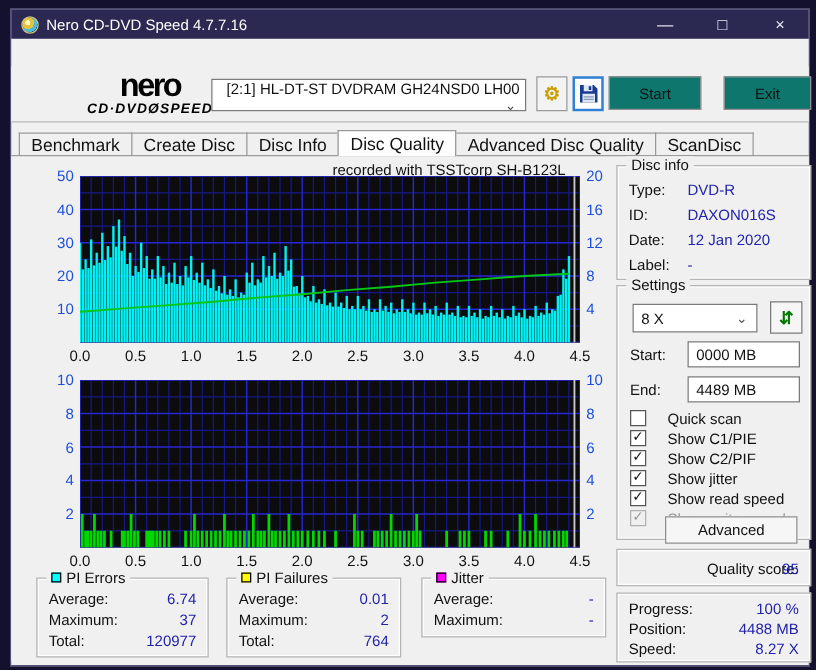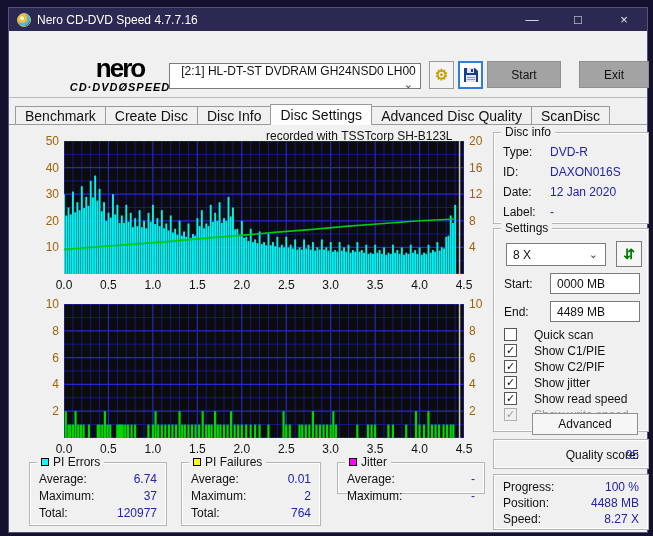--- a/index.html
+++ b/index.html
@@ -22,36 +22,36 @@
   
   .toolbar { position:absolute; left:0; top:45px; width:100%; height:45px; background:#f0f0f0; border-bottom:1px solid #b9b9b9; }
   .logo { position:absolute; left:36px; top:2px; width:150px; text-align:center; color:#000; line-height:1; }
   .logo-top { font-size:26px; font-weight:800; letter-spacing:-2px; }
   .logo-bottom { font-size:11px; font-weight:bold; font-style:italic; letter-spacing:1px; margin-top:1px; }
   .drive-combo { position:absolute; left:160px; top:10px; width:252px; height:26px; background:#fff; border:1px solid #7a7a7a; display:flex; align-items:center; font-size:12px; color:#111; padding-left:7px;flex-direction:column; }
   .combo-chevron { margin-left:auto; margin-right:7px; color:#444; font-size:11px; }
   .tool-btn { position:absolute; top:8px; width:25px; height:28px; background:#f3f3f3; border:1px solid #9a9a9a; display:flex; align-items:center; justify-content:center; }
   .tool-btn.tools { left:420px; color:#c8a000; font-size:15px; font-weight:bold; }
   .tool-btn.save { left:449px; border:2px solid #2f7fd4; background:#fff; }
-  .push-btn { position:absolute; top:8px; height:27px; background:#a3a3a3; border:1px solid #8f8f8f; font-size:12px; color:#111; display:flex; align-items:center; justify-content:center; }
+  .push-btn { position:absolute; top:8px; height:27px; background:#0f766e; border:1px solid #8f8f8f; font-size:12px; color:#111; display:flex; align-items:center; justify-content:center; }
   .btn-start { left:478px; width:74px; }
   .btn-exit { left:570px; width:70px; }
 
   
   .tabstrip { position:absolute; left:0; top:96px; width:100%; height:21px; display:flex; align-items:flex-end; padding-left:6px; }
   .tab { height:19px; padding:0 9px; font-size:14px; color:#111; background:#f0f0f0; border:1px solid #9a9a9a; border-bottom:none; display:flex; align-items:center; margin-right:-1px; }
   .tab.active { height:21px; background:#fdfdfd; position:relative; z-index:2; }
   .page { position:absolute; left:0; top:116px; width:100%; height:405px; background:#f0f0f0; border-top:1px solid #9a9a9a; }
 
   
   .chart-title { position:absolute; left:257px; top:4px; font-size:12px; color:#111; white-space:nowrap; }
   .plot { position:absolute; left:55px; width:400px; background:#0c0c0c; }
   .plot1 { top:16px; height:133px; }
   .plot2 { top:179px; height:134px; }
-  .ylab { position:absolute; font-size:12px; color:#a16207; width:26px; }
+  .ylab { position:absolute; font-size:12px; color:#1d4ed8; width:26px; }
   .ylab.left { text-align:right; }
   .ylab.right { text-align:left; }
   .xlab { position:absolute; font-size:12px; color:#111; width:30px; text-align:center; }
 
   
   .gbox { position:absolute; border:1px solid #b5b5b5; box-shadow:inset 0 0 0 1px #ffffff; background:#f0f0f0; }
   .gbox-label { position:absolute; top:-8px; left:7px; background:#f0f0f0; padding:0 4px; font-size:12px; color:#111; display:flex; align-items:center; gap:4px; white-space:nowrap; }
   .swatch { width:8px; height:8px; border:1px solid #000; display:inline-block; }
   .row { position:absolute; left:9px; right:9px; height:15px; font-size:12px; color:#111; }
   .row .val { position:absolute; right:0; color:#2222aa; }
@@ -107,21 +107,21 @@
       </svg>
     </div>
     <div class="push-btn btn-start">Start</div>
     <div class="push-btn btn-exit">Exit</div>
   </div>
 
   <div class="tabstrip">
     <div class="tab">Benchmark</div>
     <div class="tab">Create Disc</div>
     <div class="tab">Disc Info</div>
-    <div class="tab active">Disc Settings</div>
+    <div class="tab active">Disc Quality</div>
     <div class="tab">Advanced Disc Quality</div>
     <div class="tab">ScanDisc</div>
   </div>
 
   <div class="page">
 
     <div class="chart-title">recorded with TSSTcorp SH-B123L</div>
 
     <div class="plot plot1" id="plot1"><svg width="400" height="133" viewBox="0 0 400 133">
           <rect x="0" y="0" width="400" height="133" fill="#0c0c0c"></rect>
@@ -633,21 +633,21 @@
     <div class="gbox" style="left:172px; top:337px; width:140px; height:64px;">
       <div class="gbox-label">
           <span class="swatch" id="sw-pif" style="background: rgb(255, 255, 0);"></span>
           <span>PI Failures</span>
         </div>
       <div class="row" style="top:9px;"><span>Average:</span><span class="val">0.01</span></div>
       <div class="row" style="top:26px;"><span>Maximum:</span><span class="val">2</span></div>
       <div class="row" style="top:43px;"><span>Total:</span><span class="val">764</span></div>
     </div>
 
-    <div class="gbox" style="left:328px; top:337px; width:148px; height:32px;">
+    <div class="gbox" style="left:328px; top:337px; width:148px; height:48px;">
       <div class="gbox-label">
           <span class="swatch" id="sw-jit" style="background: rgb(255, 0, 255);"></span>
           <span>Jitter</span>
         </div>
       <div class="row" style="top:9px;"><span>Average:</span><span class="val">-</span></div>
       <div class="row" style="top:26px;"><span>Maximum:</span><span class="val">-</span></div>
     </div>
 
   </div>
 </div>

